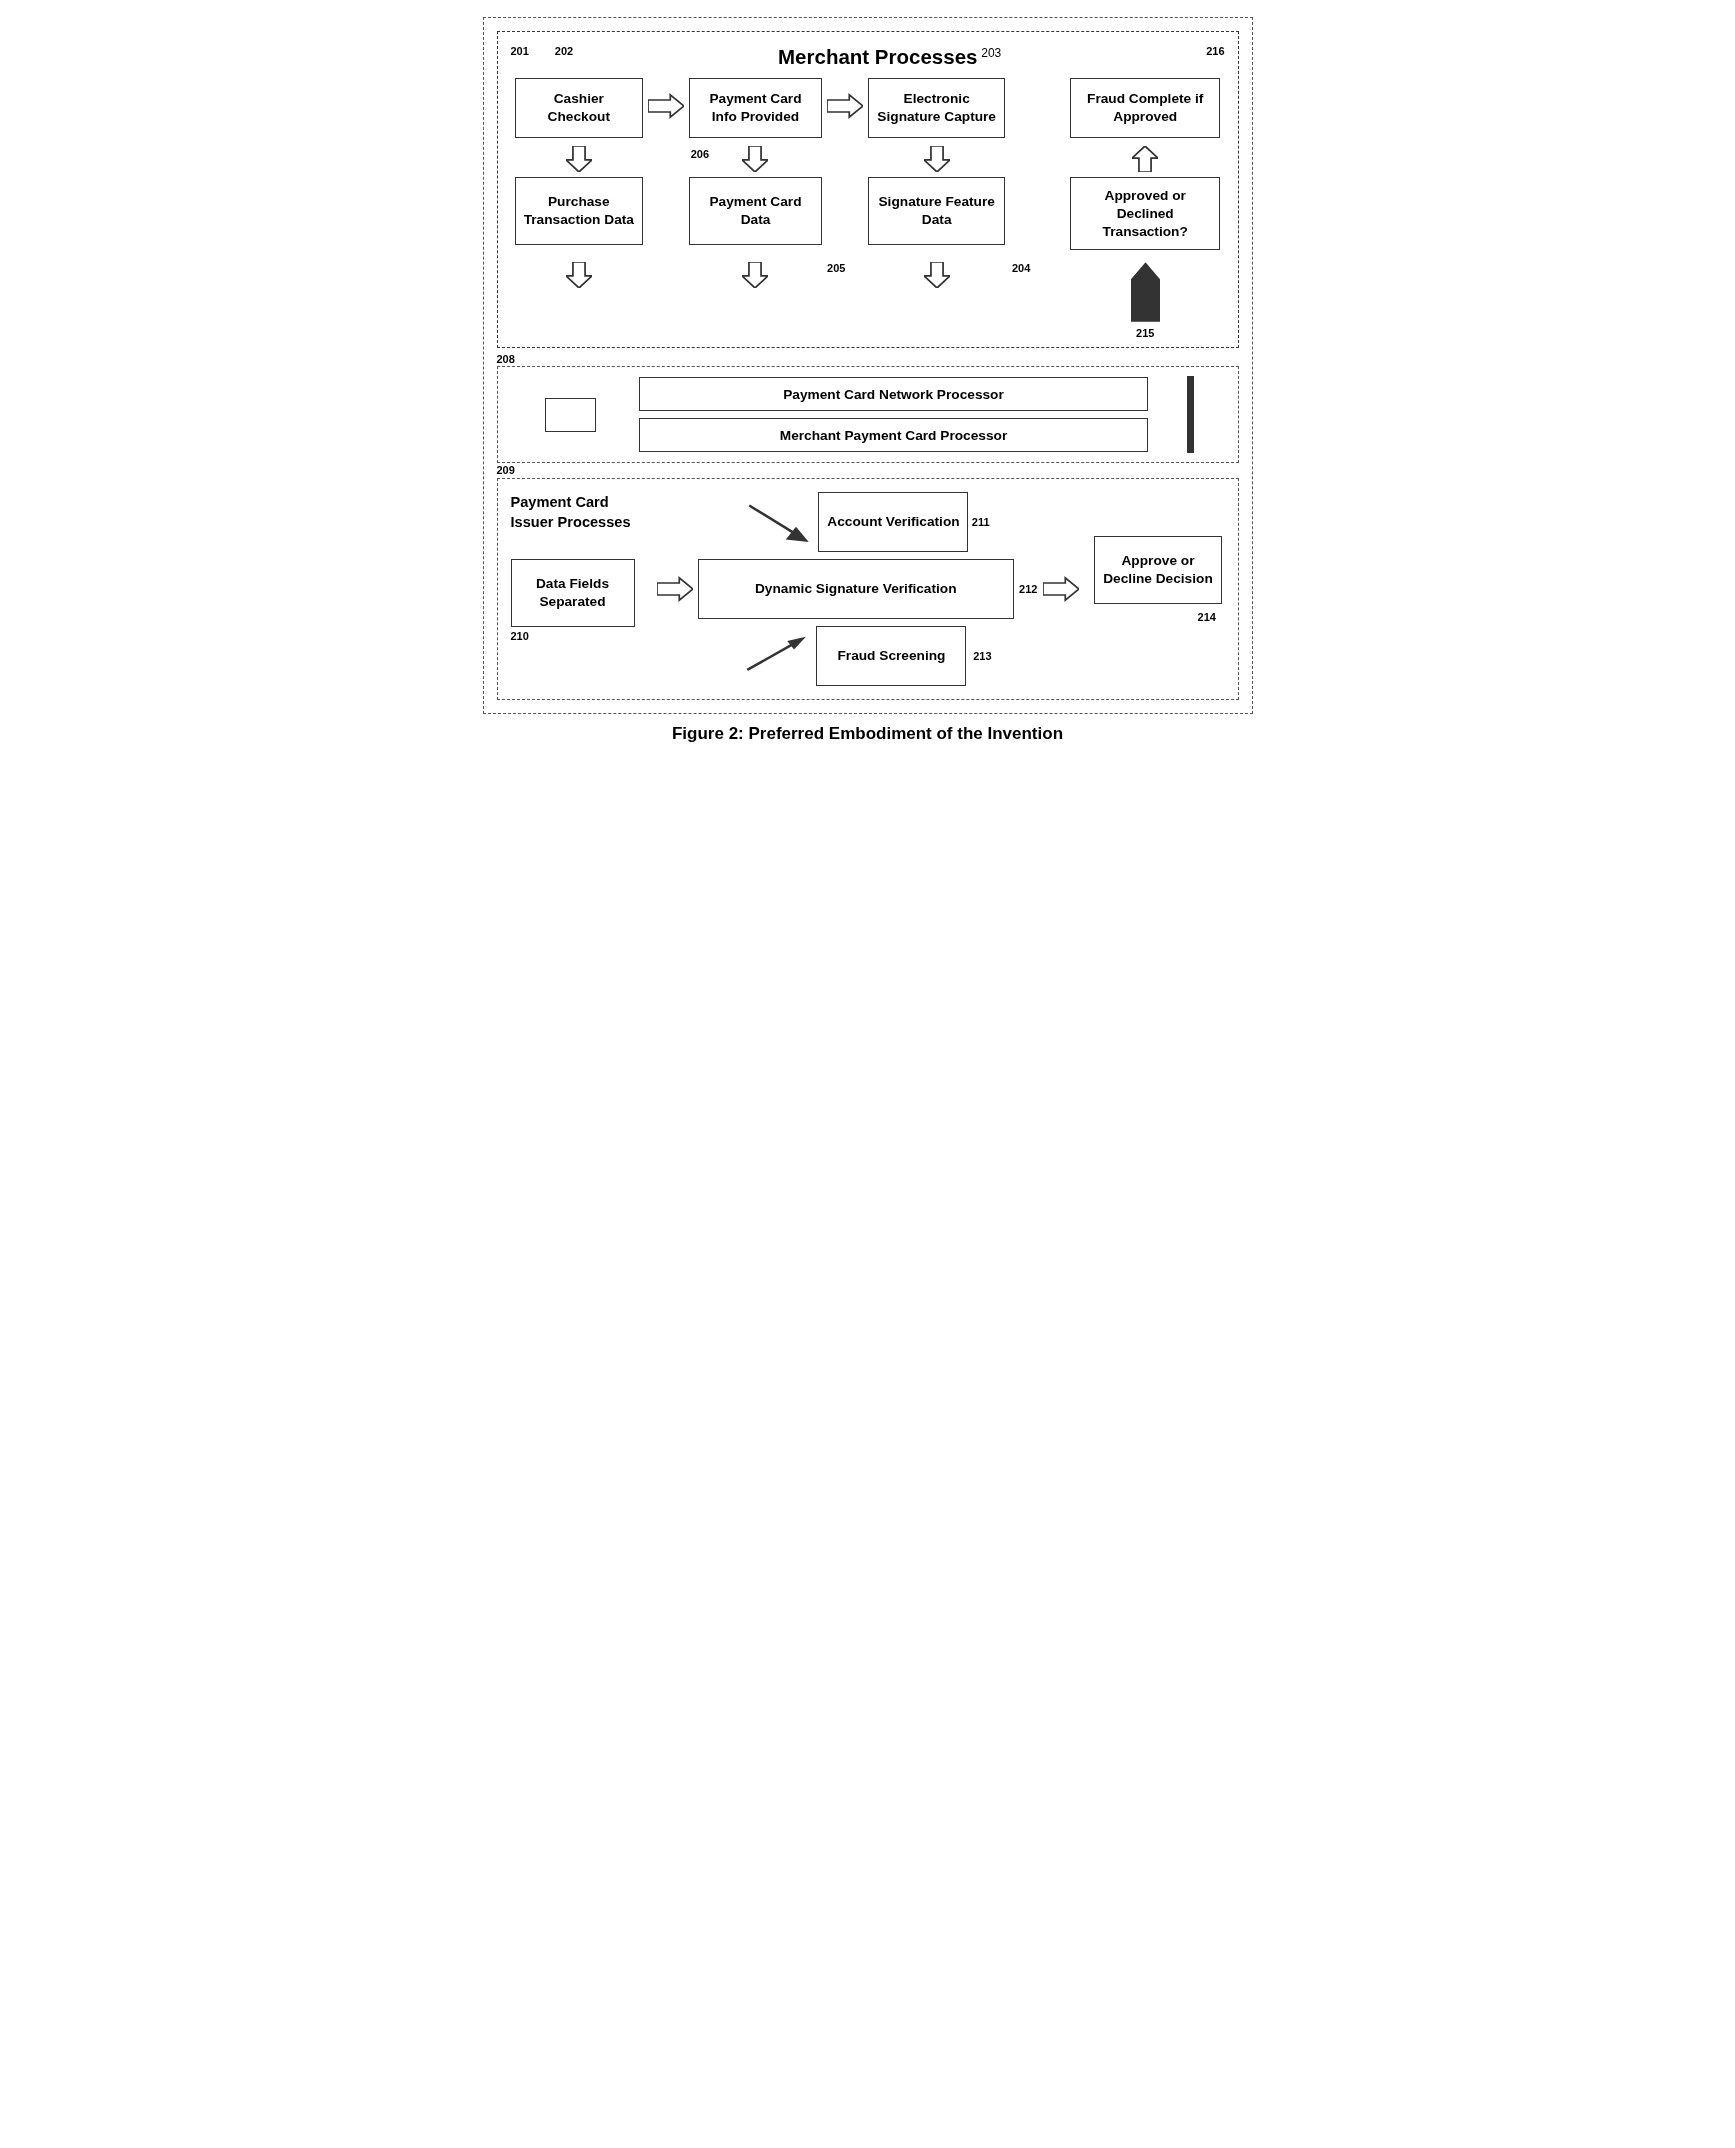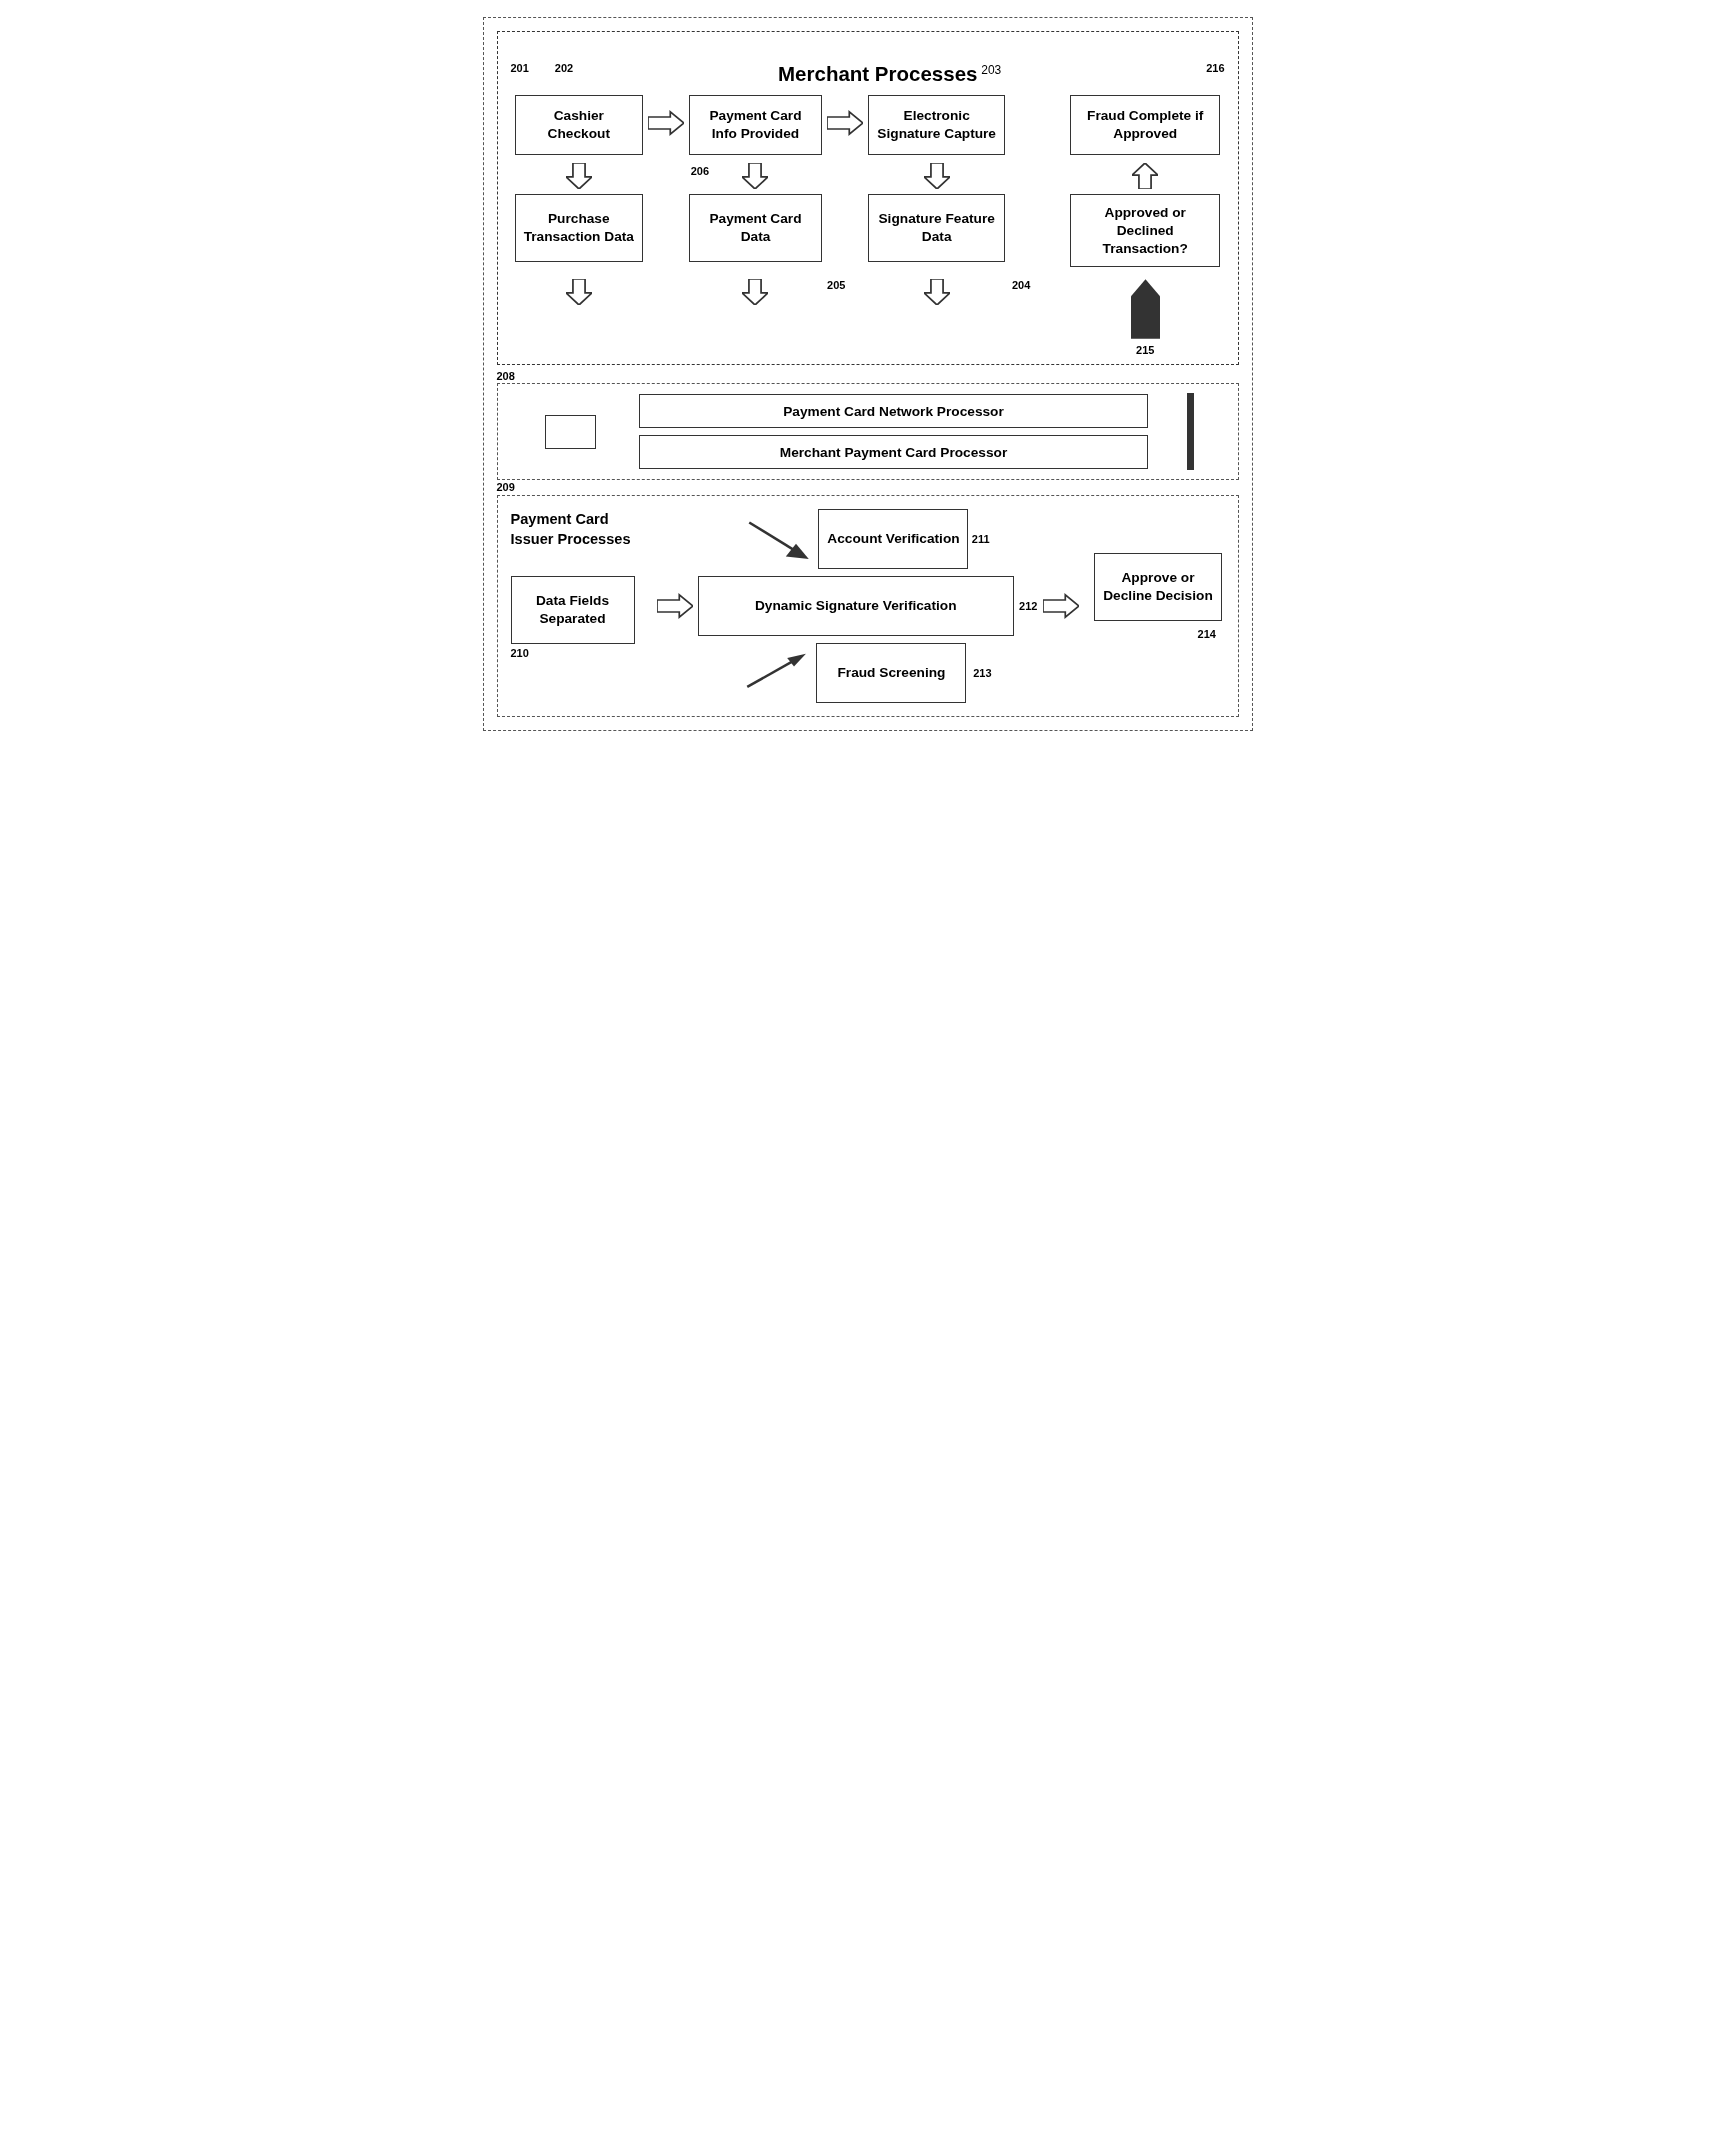--- a/index.html
+++ b/index.html
@@ -89,21 +89,21 @@
   </style>
 </head>
 <body>
 
 <div class="page-container">
 
   <div class="outer-dashed">
 
     <div class="merchant-section">
 
-      <div style="display:flex; align-items:flex-start; justify-content:space-between; margin-bottom:8.6px;margin-top:17px;">
+      <div style="display:flex; align-items:flex-start; justify-content:space-between; margin-bottom:8.6px;">
         <span class="ref-label">201</span>
         <span class="ref-label" style="margin-left:26px;">202</span>
         <div style="flex:1; text-align:center;">
           <span style="font-size:20.5px; font-weight:bold;">Merchant Processes</span>
           <span class="title-ref">203</span>
         </div>
         <span class="ref-label">216</span>
       </div>
 
       <div style="display:flex; align-items:center; justify-content:flex-start; gap:5.1px; margin-bottom:8.6px; padding: 0 4.3px;">
@@ -345,15 +345,18 @@
 
           <div style="font-size:11px; font-weight:bold; align-self:flex-end; margin-right:8.6px;">214</div>
 
         </div>
 
       </div>
     </div>
 
   </div>
 
+  <div class="caption">
+    <span>Figure 2: Preferred Embodiment of the Invention</span>
+  </div>
 
 </div>
 
 
 </body></html>

